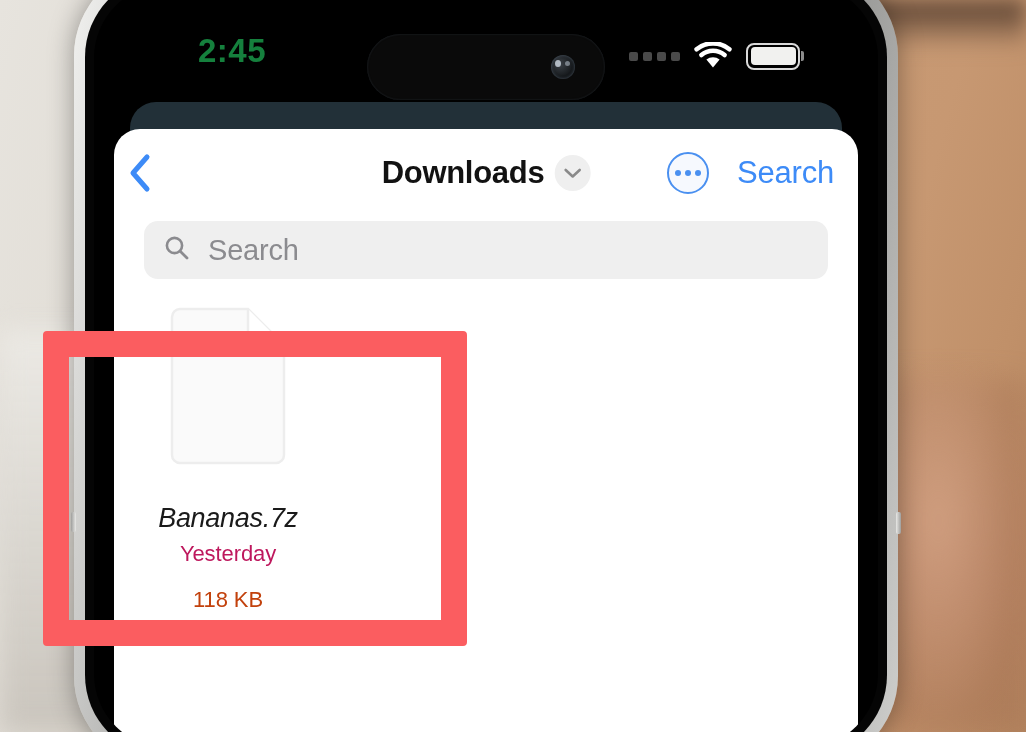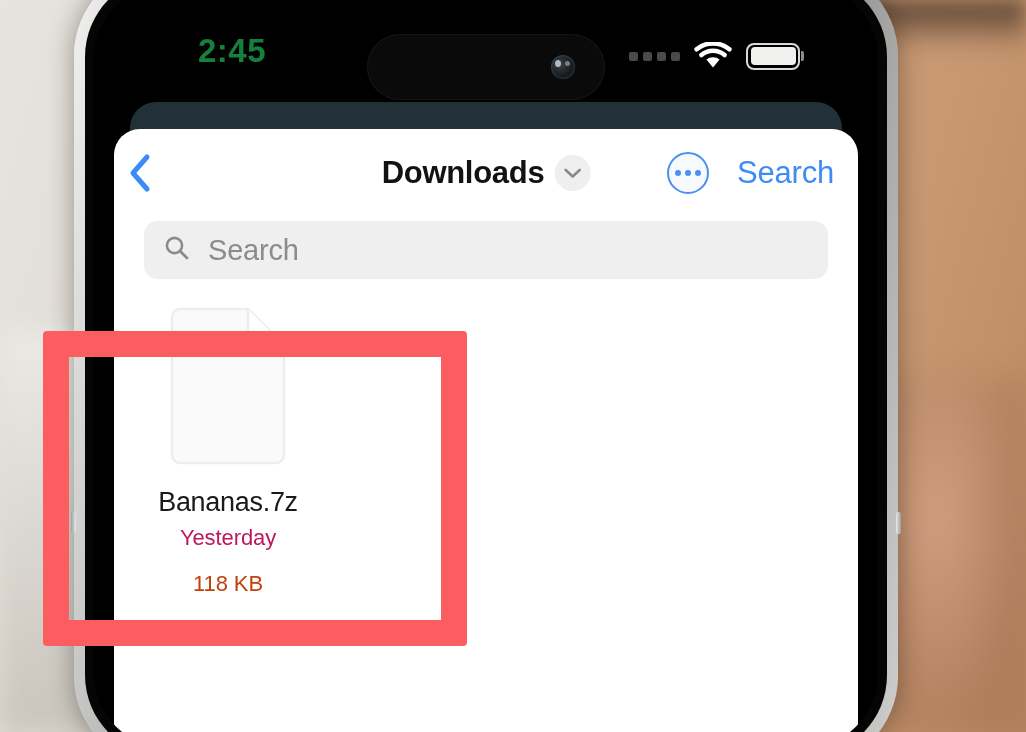--- a/index.html
+++ b/index.html
@@ -338,25 +338,26 @@
     flex-direction: column;
     align-items: center;
     cursor: pointer;
   }
   .file-thumb {
     width: 124px;
     height: 158px;
     position: relative;
   }
   .file-name {
-    margin-top: 22px;
+    margin-top: 38px;
     font-size: 27px;
     color: #1a1a1a;
     letter-spacing: -0.3px;
     white-space: nowrap;
+    font-style: italic;
   }
   .file-meta {
     margin-top: 7px;
     font-size: 22px;
     color: #be185d;
     letter-spacing: -0.1px;
   }
   .file-size {
     margin-top: 20px;
     font-size: 22px;

